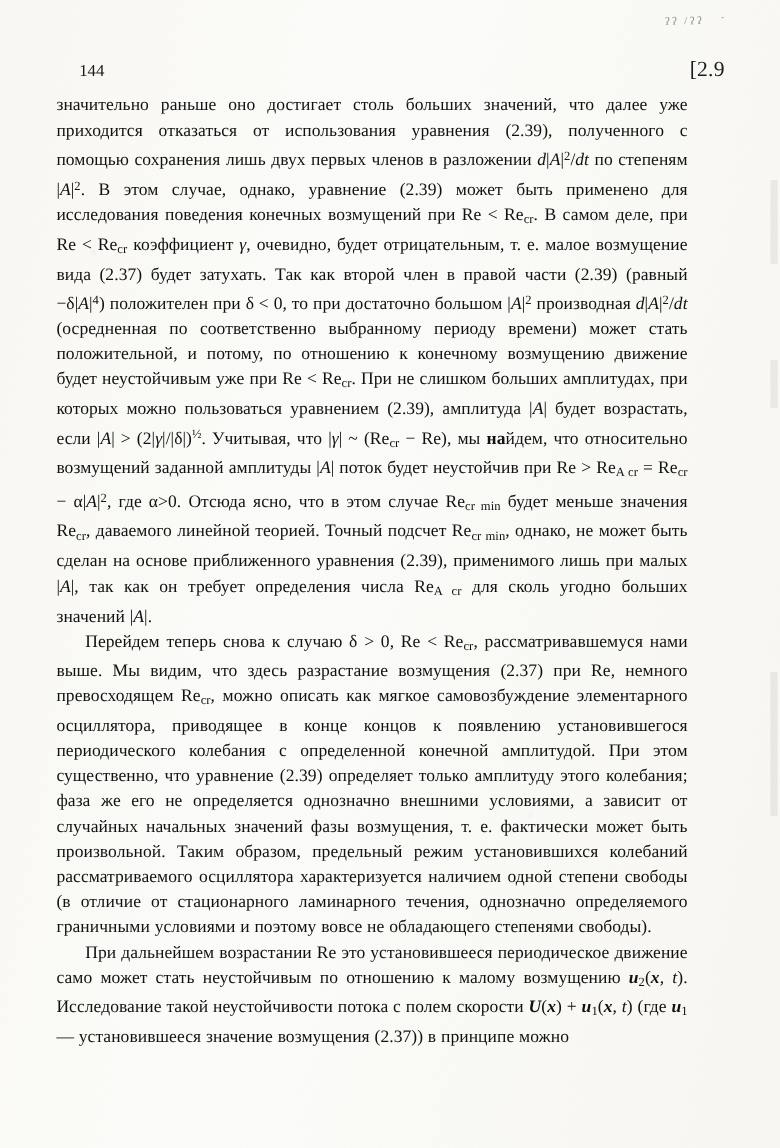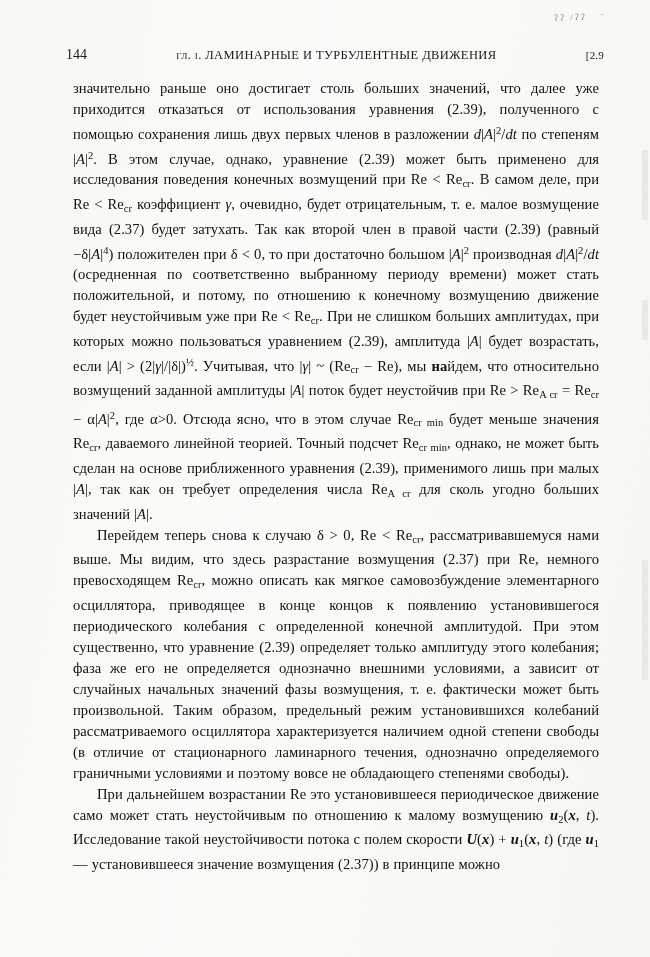--- a/index.html
+++ b/index.html
@@ -77,27 +77,27 @@
   .header .running-title {
     flex: 1;
     text-align: center;
     font-variant: small-caps;
     font-size: 12.5px;
     letter-spacing: 0.4px;
     padding: 0 8px;
     white-space: nowrap;
   }
   .header .folio-right {
-    font-size: 11px;
+    font-size: 18px;
   }
 
   .body-block {
     position: absolute;
     top: 78px;
-    left: 73px;
+    left: 47px;
     width: 526px;
   }
   p.para {
     margin: 0;
     font-size: 14.6px;
     line-height: 21.0px;
     text-align: justify;
     text-justify: inter-word;
     letter-spacing: 0.05px;
     word-spacing: 0.3px;
@@ -125,21 +125,20 @@
     <span>ʔʔ /ʔʔ</span>
     <span class="m2">˜</span>
   </div>
 
   <div class="edge-mark em1"></div>
   <div class="edge-mark em2"></div>
   <div class="edge-mark em3"></div>
 
   <div class="header">
     <span class="pagenum">144</span>
-    <span class="running-title">гл. ı. ЛАМИНАРНЫЕ И ТУРБУЛЕНТНЫЕ ДВИЖЕНИЯ</span>
     <span class="folio-right">[2.9</span>
   </div>
 
   <div class="body-block">
 
     <p class="para">значительно раньше оно достигает столь больших значений, что
 далее уже приходится отказаться от использования уравнения
 (2.39), полученного с помощью сохранения лишь двух первых
 членов в разложении <span class="it">d</span>|<span class="it">A</span>|<span class="sup">2</span>/<span class="it">dt</span> по степеням |<span class="it">A</span>|<span class="sup">2</span>. В этом случае,
 однако, уравнение (2.39) может быть применено для исследования поведения конечных возмущений при <span class="nowrap">Re &lt; Re<span class="sub">cr</span>.</span> В самом

